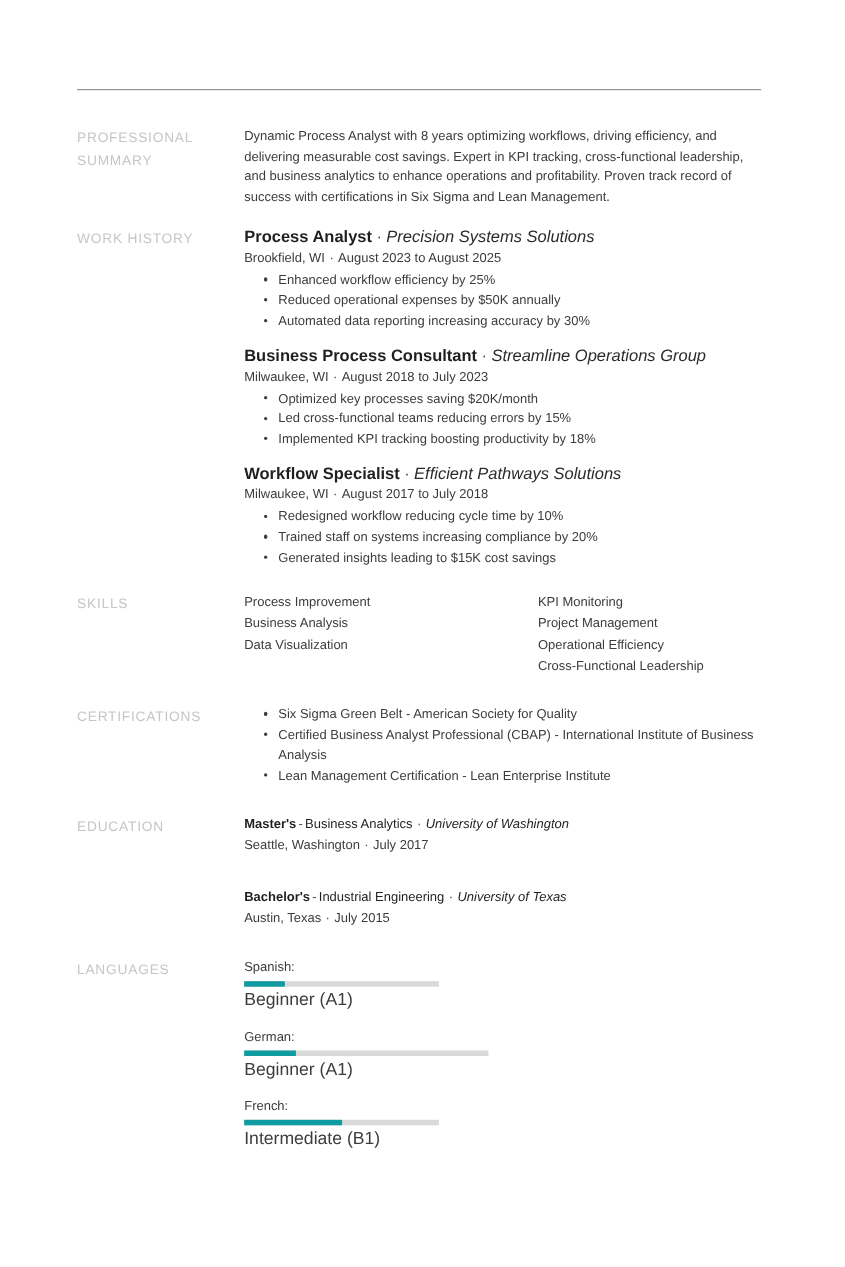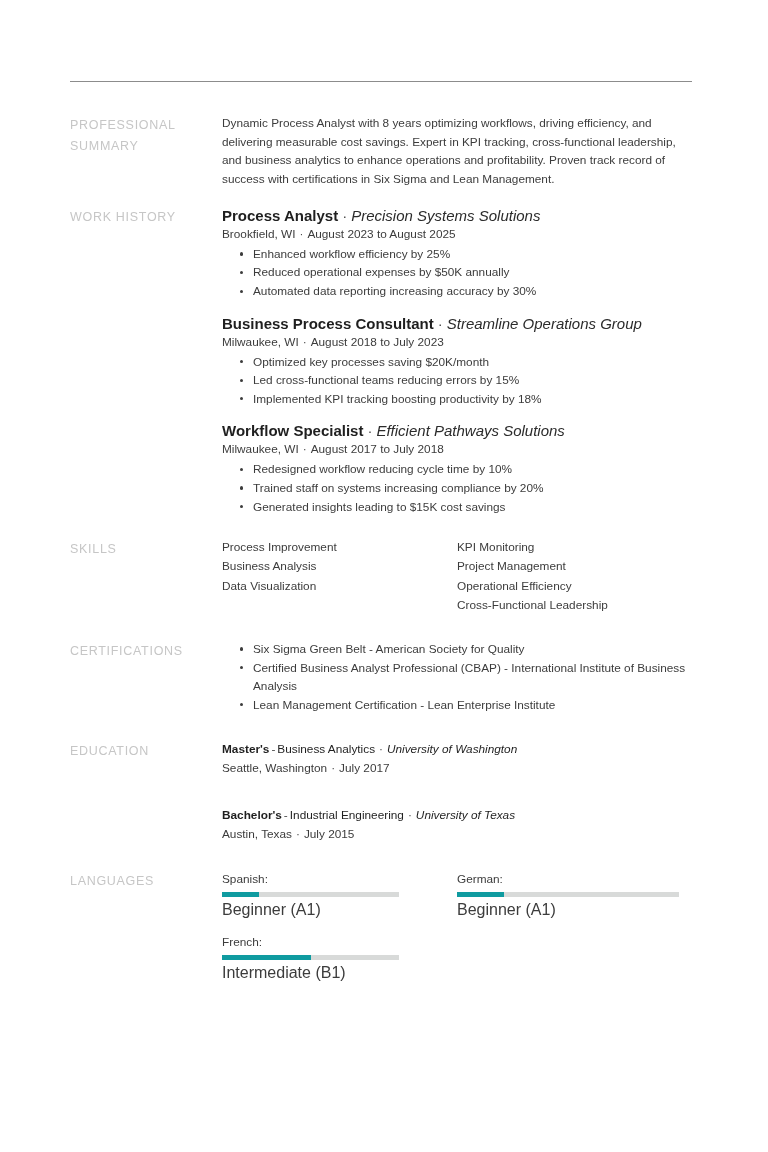--- a/index.html
+++ b/index.html
@@ -134,20 +134,21 @@
     top: 7.5px;
     width: 3.2px;
     height: 3.2px;
     border-radius: 50%;
     background: #3c3c3c;
   }
 
   
   .skills-cols {
     display: flex;
+    gap: 32px;
   }
   .skills-col {
     width: 50%;
     flex: 0 0 50%;
   }
   .skills-col div {
     font-size: 11.8px;
     line-height: 19.2px;
   }
 
@@ -188,20 +189,21 @@
   .edu-meta {
     font-size: 11.8px;
     line-height: 19px;
     color: #3c3c3c;
   }
 
   
   .lang-grid {
     display: flex;
     flex-wrap: wrap;
+    flex-direction: column;
   }
   .lang-item {
     width: 50%;
     flex: 0 0 50%;
     box-sizing: border-box;
     margin-bottom: 14px;
   }
   .lang-item.left { padding-right: 58px; }
   .lang-item.right { padding-right: 13px; }
   .lang-name {

